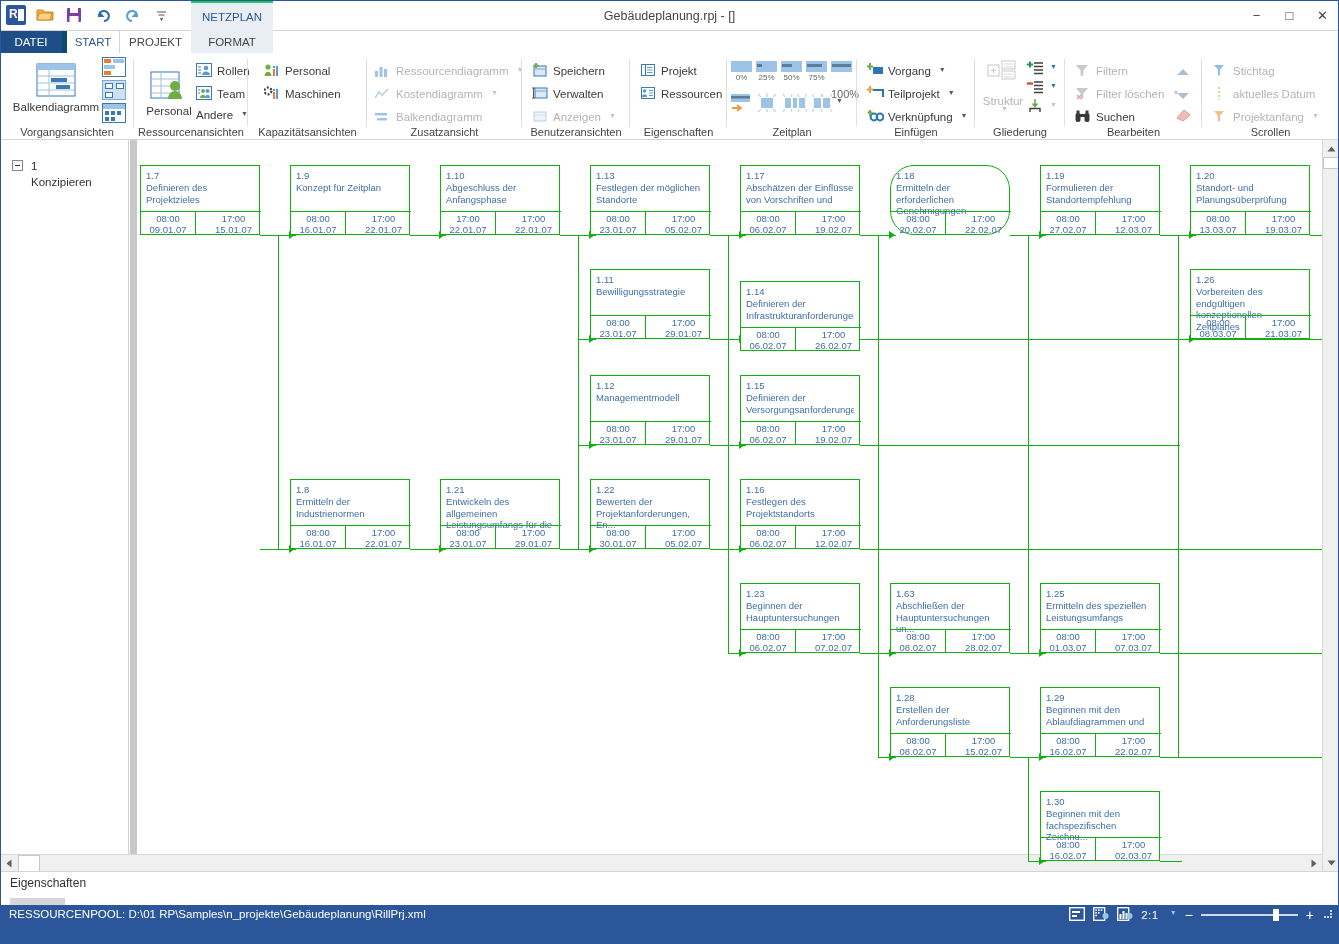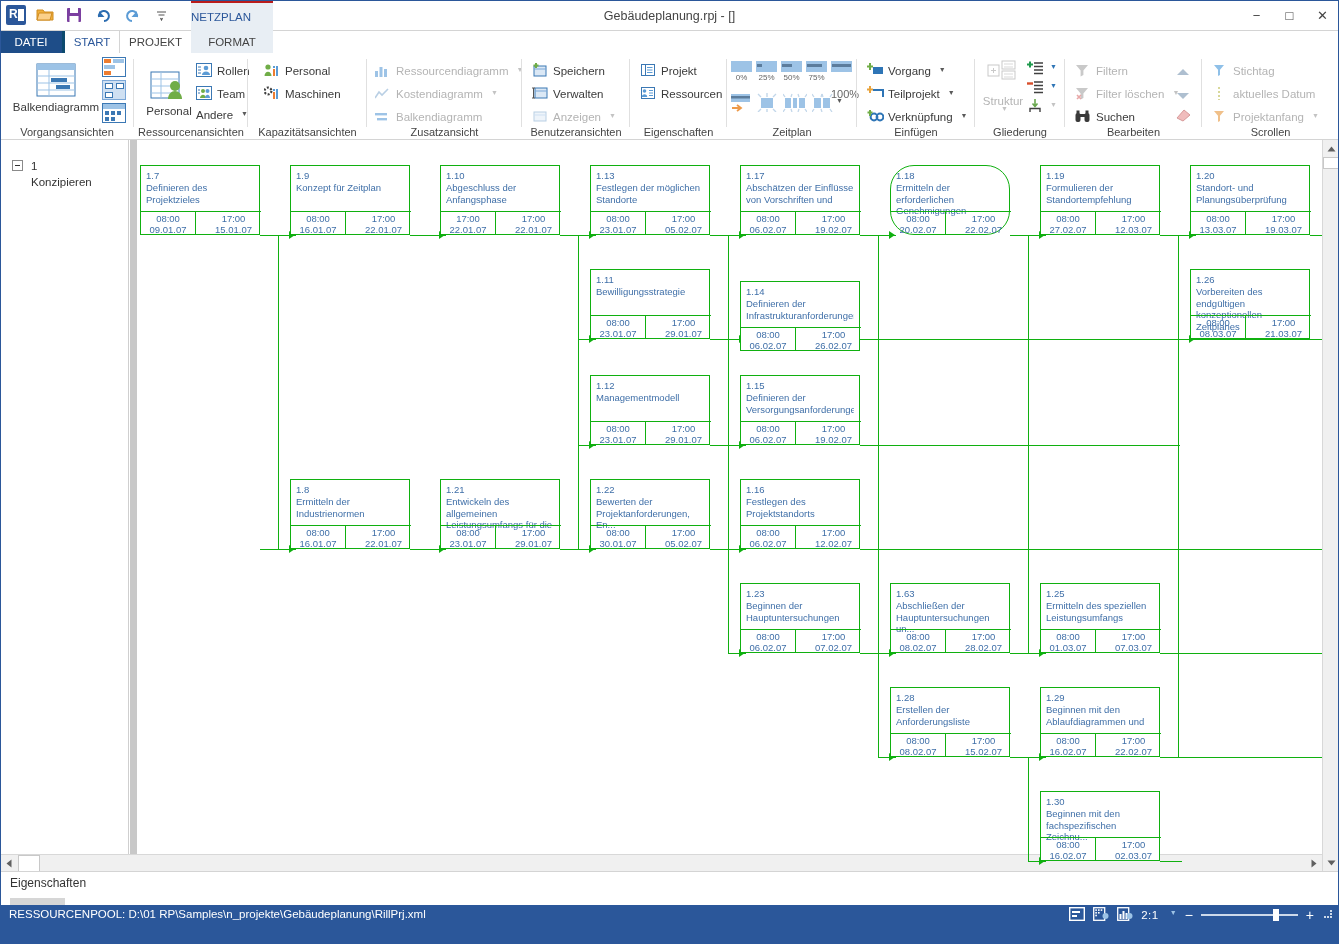--- a/index.html
+++ b/index.html
@@ -28,29 +28,29 @@
   }
   #wincontrols{ position:absolute; right:0; top:0; height:31px; display:flex; }
   .wc{ width:33px;height:31px;display:flex;align-items:center;justify-content:center;font-size:13px;color:#444;}
 
   
   #tabstrip{
     position:absolute; left:0; top:31px; width:1339px; height:22px;
   }
   .ctxhead{
     position:absolute; left:191px; top:-31px; width:82px; height:52px;
-    background:#e8eef4; border-top:3px solid #b91c1c;
-    font-size:11.5px; color:#2b579a; padding-top:8px;
+    background:#e8eef4; border-top:3px solid #22c55e;
+    font-size:11.5px; color:#2b579a; text-align:center; padding-top:8px;
   }
   .tab{
     position:absolute; top:0; height:22px; line-height:22px;
     font-size:11.5px; text-align:center; color:#2b579a; cursor:default;
   }
   #tab-datei{ left:0; width:62px; background:#1e4d88; color:#fff; }
-  #tab-start{ left:62px; width:58px; background:#fff; color:#2b579a; border-left:3px solid #0c4a6e; border-right:1px solid #d4d4d4;}
+  #tab-start{ left:62px; width:58px; background:#fff; color:#2b579a; border-left:5px solid #0c4a6e; border-right:1px solid #d4d4d4;}
   #tab-projekt{ left:120px; width:71px; color:#444; }
   #tab-format{ left:191px; width:82px; color:#444; background:#e8eef4;}
 
   
   #ribbon{
     position:absolute; left:0; top:53px; width:1339px; height:87px;
     background:#fff; border-bottom:1px solid #d4d4d4;
   }
   .grp{ position:absolute; top:0; height:87px; }
   .grp .gl{

